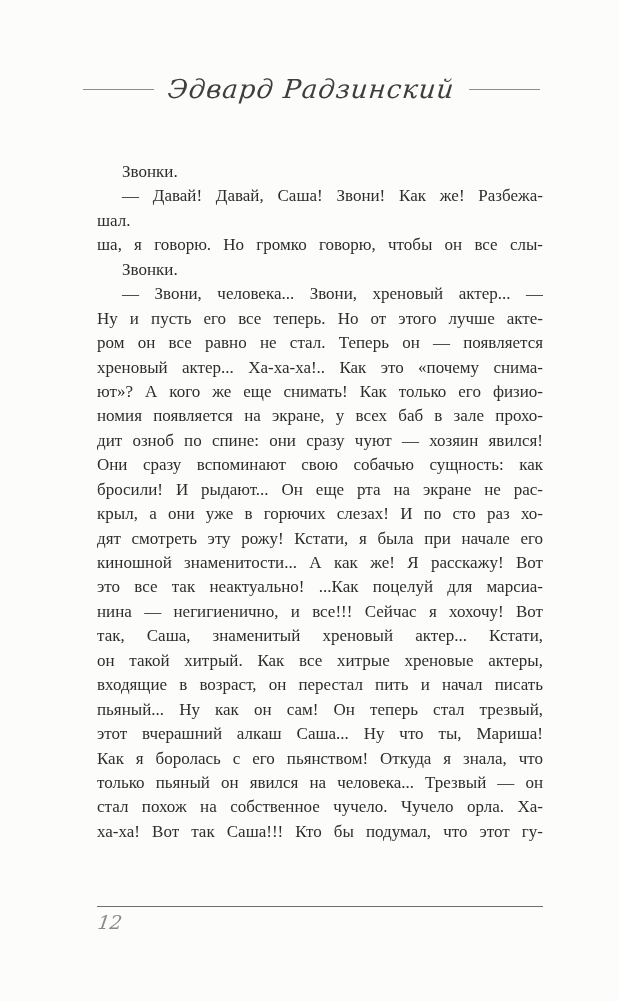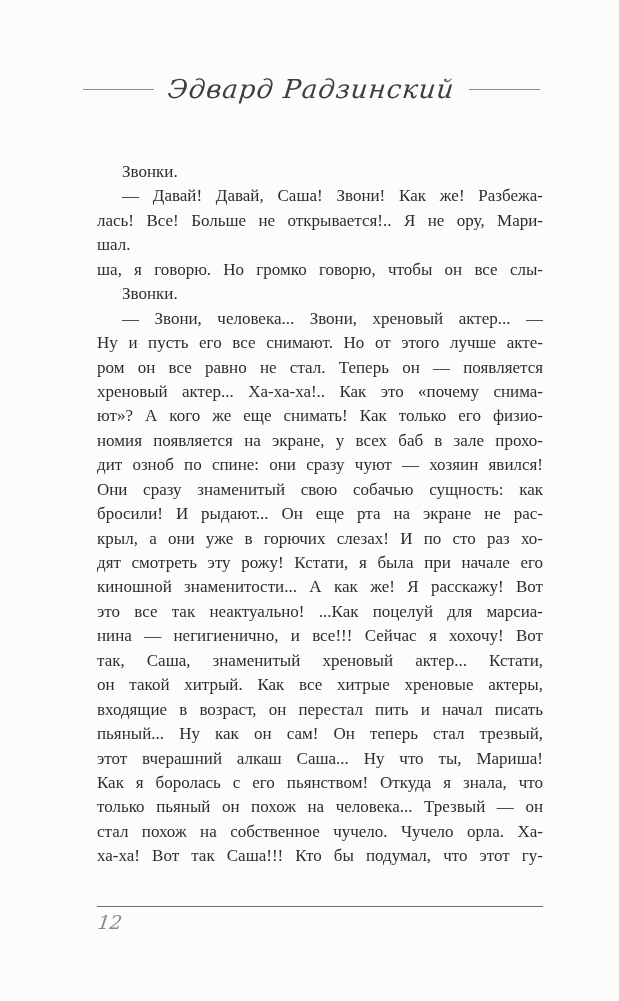--- a/index.html
+++ b/index.html
@@ -84,45 +84,44 @@
 
   <div class="header">
     <span class="rule"></span>
     <span class="author">Эдвард Радзинский</span>
     <span class="rule"></span>
   </div>
 
   <div class="bodytext">
     <div class="ln ind nj">Звонки.</div>
     <div class="ln ind">— Давай! Давай, Саша! Звони! Как же! Разбежа-</div>
-    <div class="ln">лась! Все! Больше не открывается!.. Я не ору, Мари-</div>
     <div class="ln nj">шал.</div>
     <div class="ln">ша, я говорю. Но громко говорю, чтобы он все слы-</div>
     <div class="ln ind nj">Звонки.</div>
     <div class="ln ind">— Звони, человека... Звони, хреновый актер... —</div>
-    <div class="ln">Ну и пусть его все снимают. Но от этого лучше акте-</div>
+    <div class="ln">Ну и пусть его все теперь. Но от этого лучше акте-</div>
     <div class="ln">ром он все равно не стал. Теперь он — появляется</div>
     <div class="ln">хреновый актер... Ха-ха-ха!.. Как это «почему снима-</div>
     <div class="ln">ют»? А кого же еще снимать! Как только его физио-</div>
     <div class="ln">номия появляется на экране, у всех баб в зале прохо-</div>
     <div class="ln">дит озноб по спине: они сразу чуют — хозяин явился!</div>
-    <div class="ln">Они сразу знаменитый свою собачью сущность: как</div>
+    <div class="ln">Они сразу вспоминают свою собачью сущность: как</div>
     <div class="ln">бросили! И рыдают... Он еще рта на экране не рас-</div>
     <div class="ln">крыл, а они уже в горючих слезах! И по сто раз хо-</div>
     <div class="ln">дят смотреть эту рожу! Кстати, я была при начале его</div>
     <div class="ln">киношной знаменитости... А как же! Я расскажу! Вот</div>
     <div class="ln">это все так неактуально! ...Как поцелуй для марсиа-</div>
     <div class="ln">нина — негигиенично, и все!!! Сейчас я хохочу! Вот</div>
     <div class="ln">так, Саша, знаменитый хреновый актер... Кстати,</div>
     <div class="ln">он такой хитрый. Как все хитрые хреновые актеры,</div>
     <div class="ln">входящие в возраст, он перестал пить и начал писать</div>
     <div class="ln">пьяный... Ну как он сам! Он теперь стал трезвый,</div>
     <div class="ln">этот вчерашний алкаш Саша... Ну что ты, Мариша!</div>
     <div class="ln">Как я боролась с его пьянством! Откуда я знала, что</div>
-    <div class="ln">только пьяный он похож на человека... Трезвый — он</div>
+    <div class="ln">только пьяный он явился на человека... Трезвый — он</div>
     <div class="ln">стал похож на собственное чучело. Чучело орла. Ха-</div>
     <div class="ln">ха-ха! Вот так Саша!!! Кто бы подумал, что этот гу-</div>
   </div>
 
   <div class="footer-rule"></div>
   <div class="pagenum">12</div>
 
 </div>
 
 </body></html>

